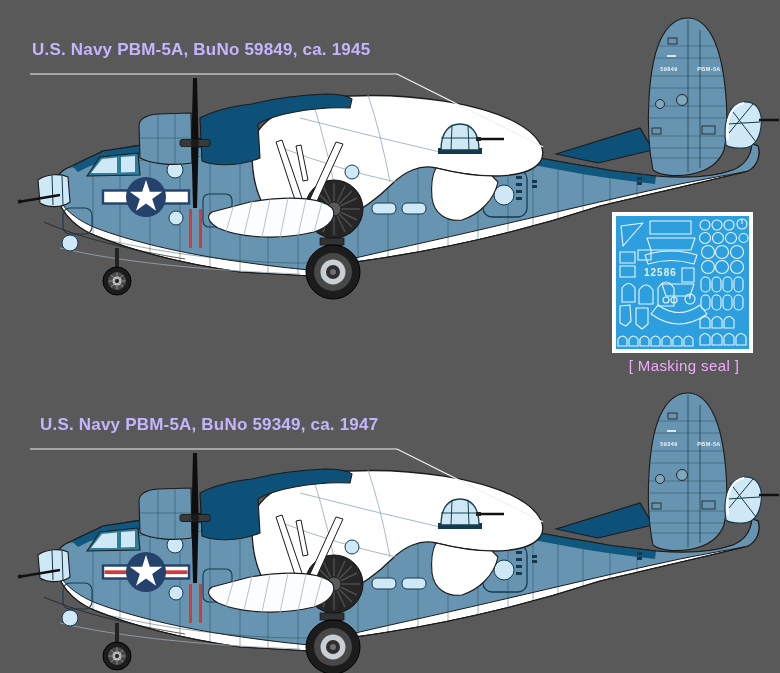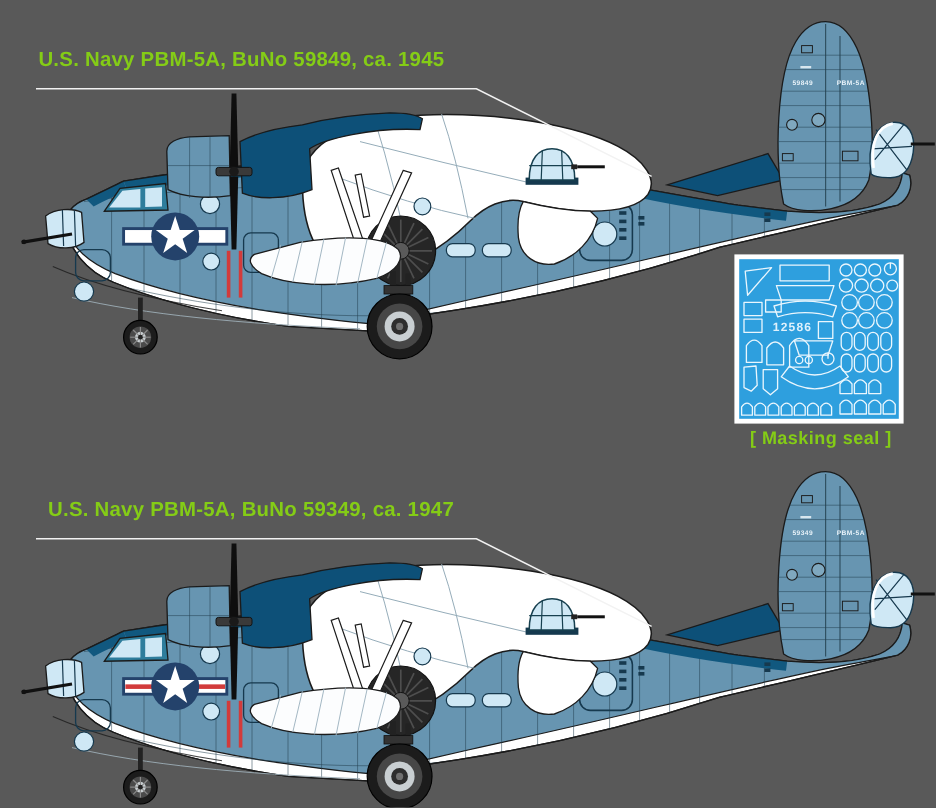--- a/index.html
+++ b/index.html
@@ -1,23 +1,23 @@
 <!DOCTYPE html>
 <html><head>
 <meta charset="utf-8">
 <style>
   html,body{margin:0;padding:0;}
   body{width:780px;height:673px;overflow:hidden;background:#595959;
        font-family:"Liberation Sans", sans-serif;}
   .stage{position:relative;width:780px;height:673px;background:#595959;}
   .scene{position:absolute;left:0;top:0;width:780px;height:673px;display:block;}
-  .plane-label{position:absolute;color:#84cc16;font-size:17px;font-weight:600;
+  .plane-label{position:absolute;color:#c4b5fd;font-size:17px;font-weight:600;
                letter-spacing:.2px;white-space:nowrap;}
   .seal-caption{position:absolute;left:598px;top:357px;width:172px;text-align:center;
-                color:#84cc16;font-size:15px;font-weight:700;letter-spacing:.4px;}
+                color:#f0abfc;font-size:15px;font-weight:400;letter-spacing:.4px;}
   .leader{fill:none;stroke:#F2F2F2;stroke-width:1.2;}
   .tail-text{font-family:"Liberation Sans",sans-serif;font-size:5.5px;font-weight:700;
              fill:#E9F3FA;text-anchor:middle;letter-spacing:.4px;}
   .seal-num{font-family:"Liberation Sans",sans-serif;font-size:10px;font-weight:600;
             fill:#DFF1FC;letter-spacing:1px;}
   .variant-1945{--barstripe:rgba(0,0,0,0);}
   .variant-1947{--barstripe:#D23B3B;}
   .ol{stroke:#1B1B1B;stroke-width:1.1;}
   .panel{stroke:#23404F;stroke-width:.8;opacity:.55;fill:none;}
   .wingline{stroke:#90A8B6;stroke-width:.8;fill:none;}

